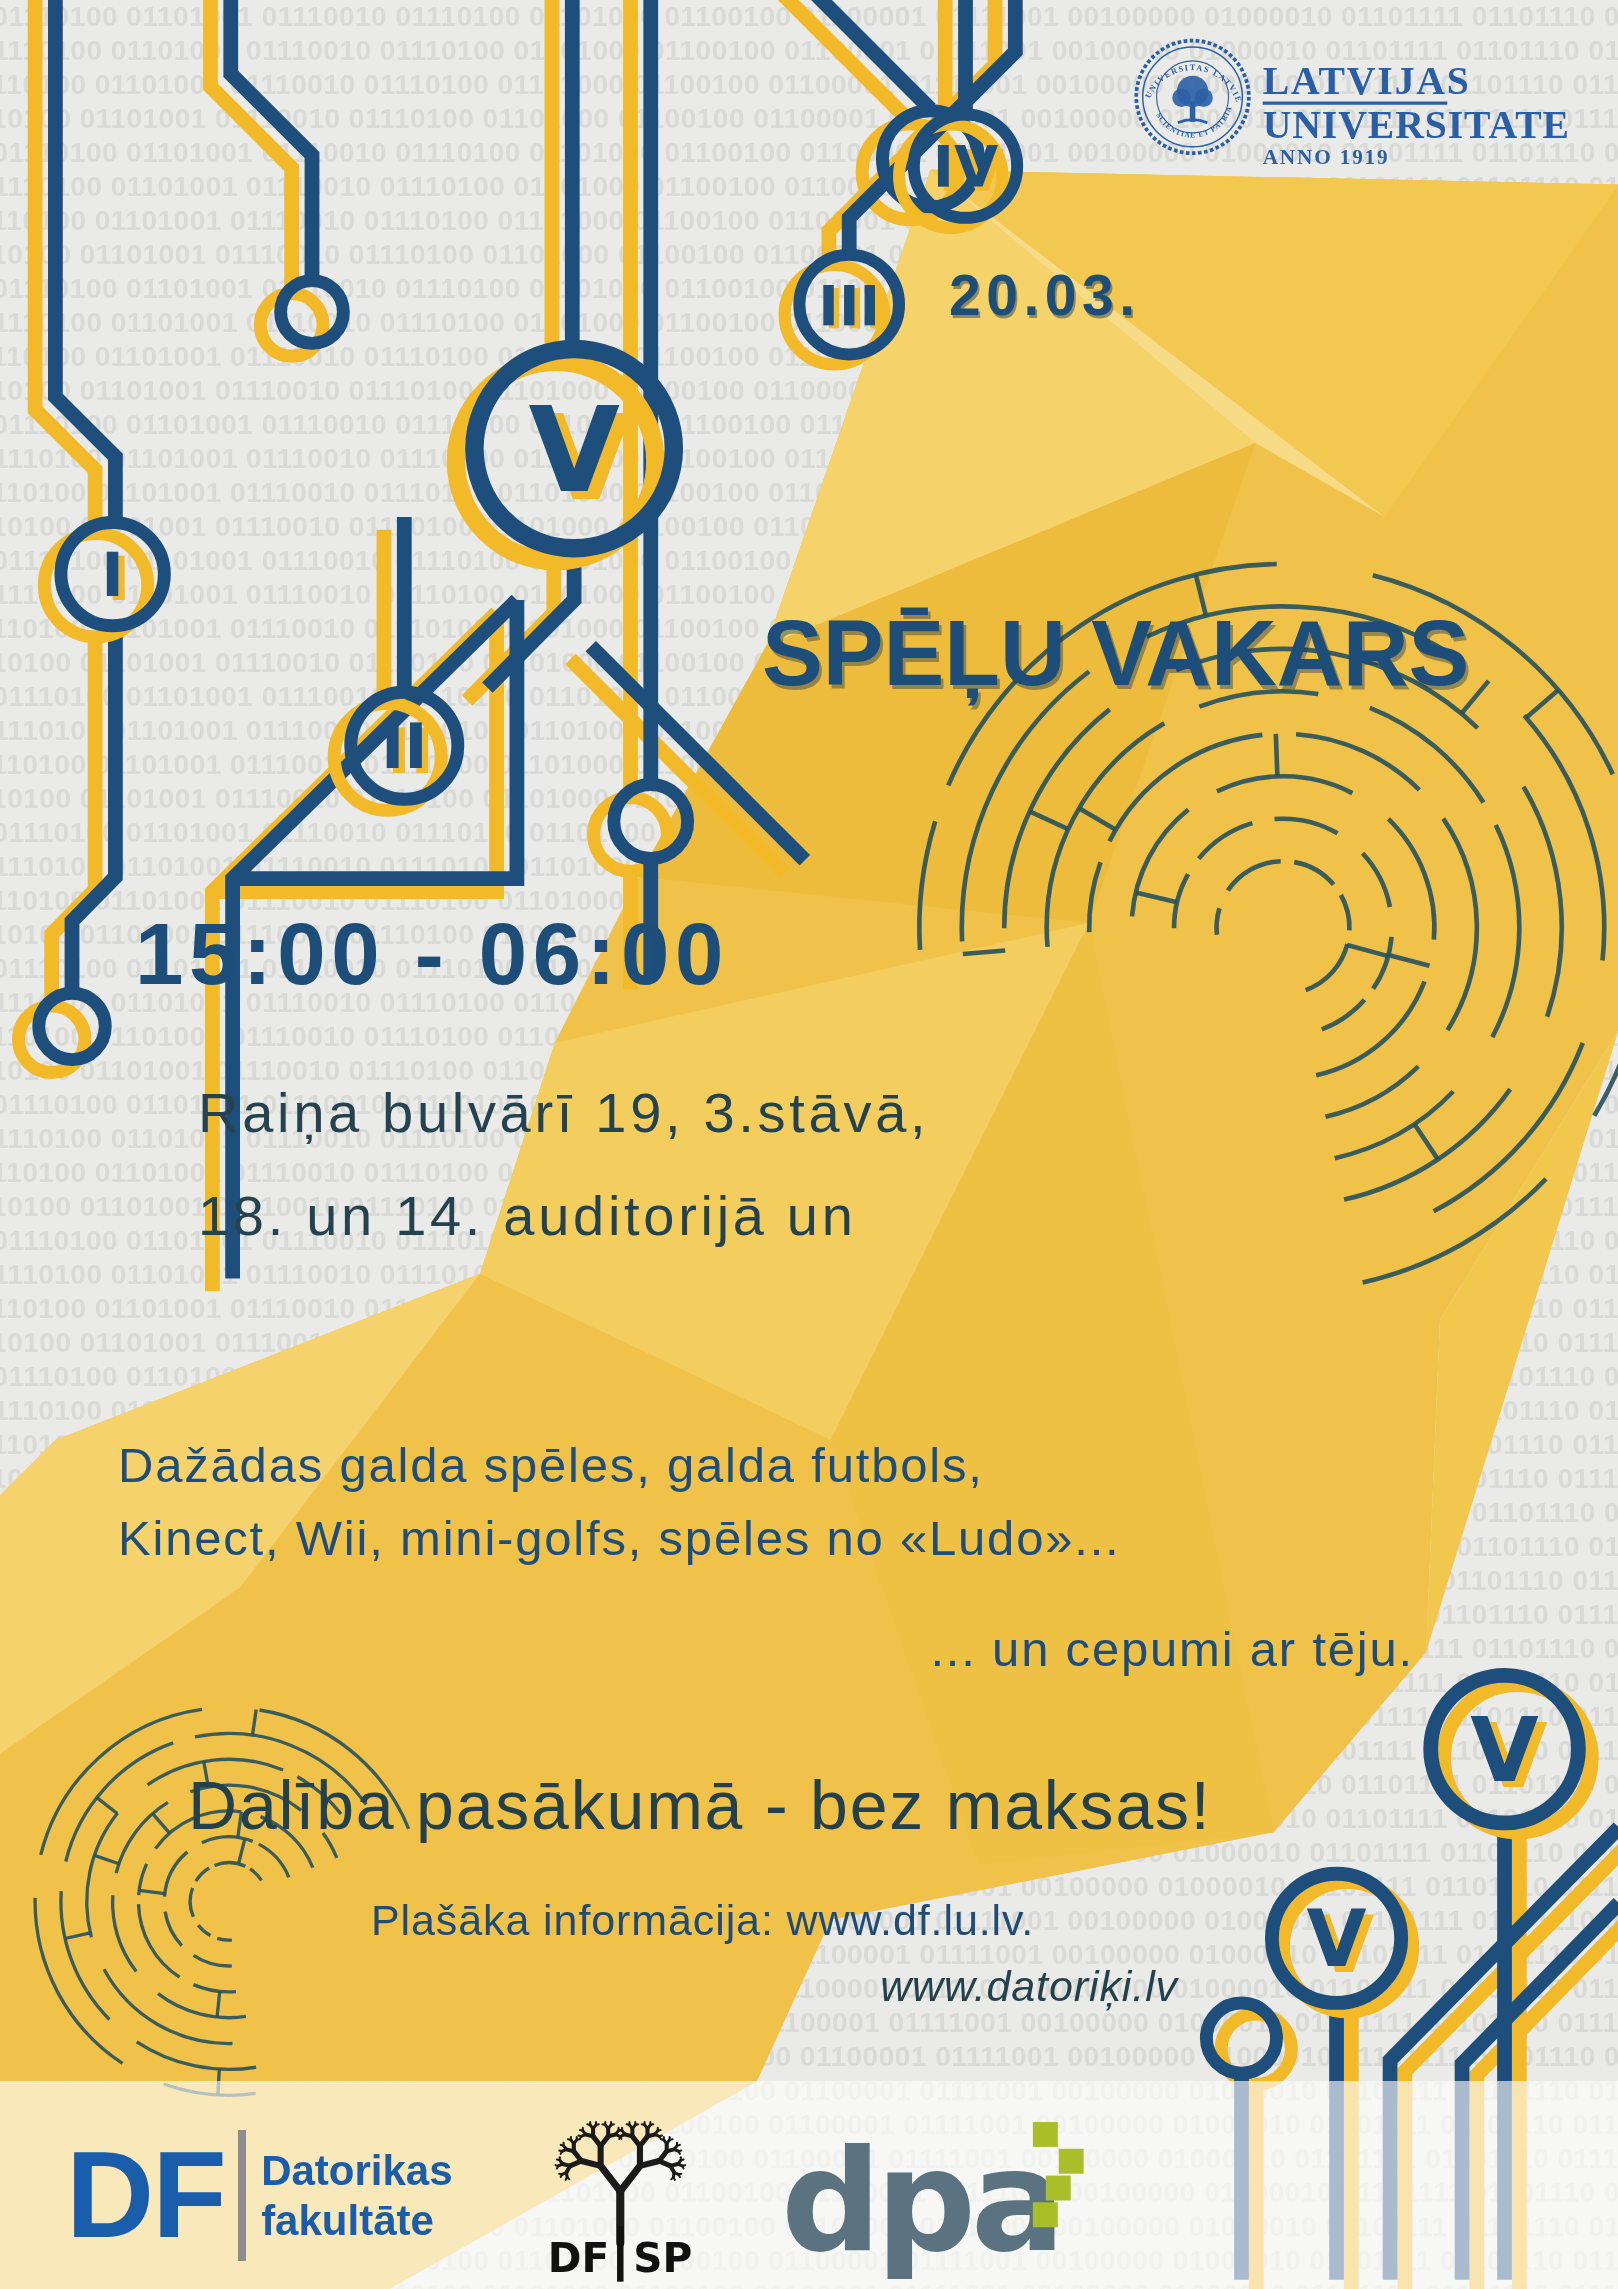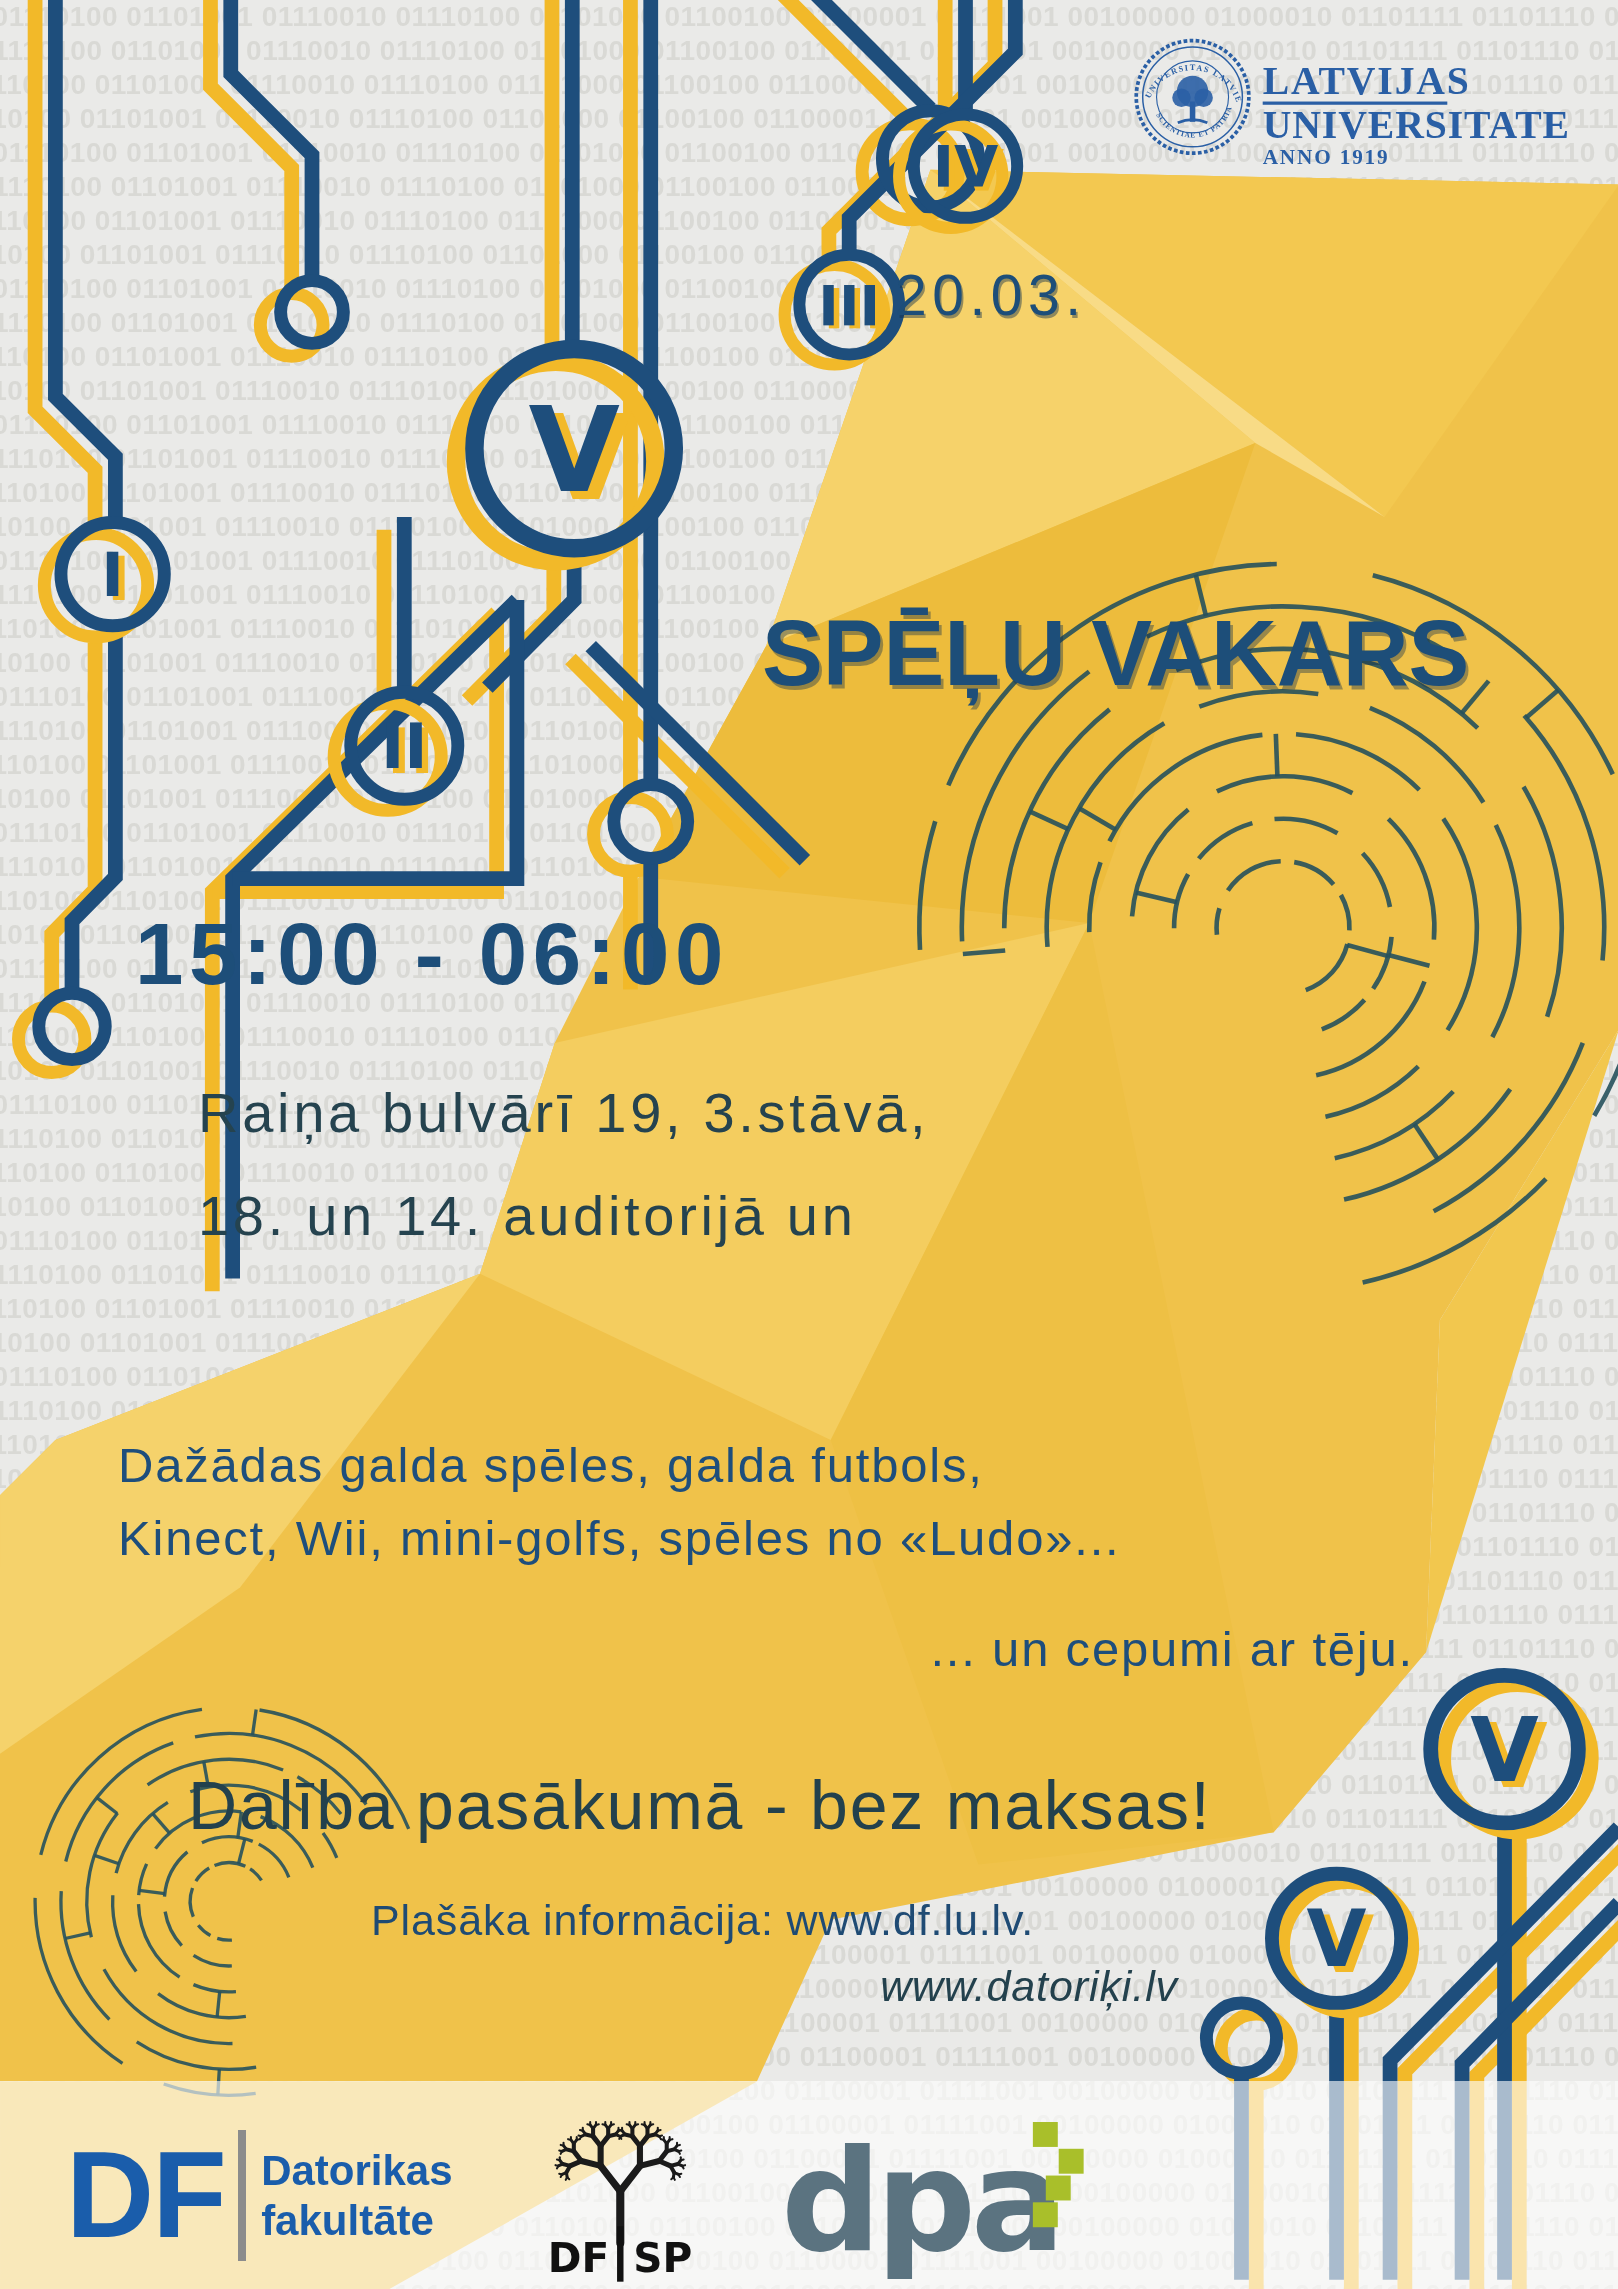--- a/index.html
+++ b/index.html
@@ -15,21 +15,21 @@
   #fg-svg{z-index:6;}
   .maze{stroke:#26515c;fill:none;stroke-linecap:butt;opacity:.9;}
   .trc-b{stroke:#1e4e7c;stroke-width:16;fill:none;stroke-linejoin:miter;}
   .trc-y{stroke:#f2b929;stroke-width:16;fill:none;stroke-linejoin:miter;}
   .circ-b{stroke:#1e4e7c;fill:none;}
   .circ-y{stroke:#f2b929;fill:none;}
   .numeral-b{fill:#1e4e7c;font-family:"DejaVu Sans",sans-serif;font-weight:700;text-anchor:middle;}
   .numeral-y{fill:#f2b929;font-family:"DejaVu Sans",sans-serif;font-weight:700;text-anchor:middle;}
   
   .txt{position:absolute;z-index:4;white-space:nowrap;}
-  #date{left:895px;top:262px;font-size:57px;font-weight:400;letter-spacing:5.5px;color:#1d4e79;
+  #date{left:949px;top:262px;font-size:57px;font-weight:700;letter-spacing:5.5px;color:#1d4e79;
         text-shadow:1.8px 2.8px 0 rgba(21,48,75,.45);}
   #title{left:762px;top:600px;font-size:93px;font-weight:700;letter-spacing:0;color:#1d4e79;
         transform:scaleX(.98);transform-origin:left top;text-shadow:2.8px 3.7px 0 rgba(21,48,75,.4);}
   #time{left:135px;top:904px;font-size:87px;font-weight:700;letter-spacing:5.5px;color:#1d4e79;}
   #address{left:198px;top:1061px;font-size:56px;letter-spacing:3.7px;line-height:103px;color:#25434f;}
   #activities{left:118px;top:1429px;font-size:49px;letter-spacing:1.8px;line-height:73px;color:#1e4e7c;}
   #treats{left:0;top:1621px;width:1414px;text-align:right;font-size:49px;letter-spacing:1.8px;color:#1e4e7c;}
   #free{left:188px;top:1766px;font-size:68px;letter-spacing:1.8px;color:#23414d;}
   #info1{left:371px;top:1896px;font-size:43px;letter-spacing:0.9px;color:#1f4b74;}
   #info2{left:0;top:1962px;width:1178px;text-align:right;font-size:43px;letter-spacing:0.9px;color:#23414d;font-style:italic;}

